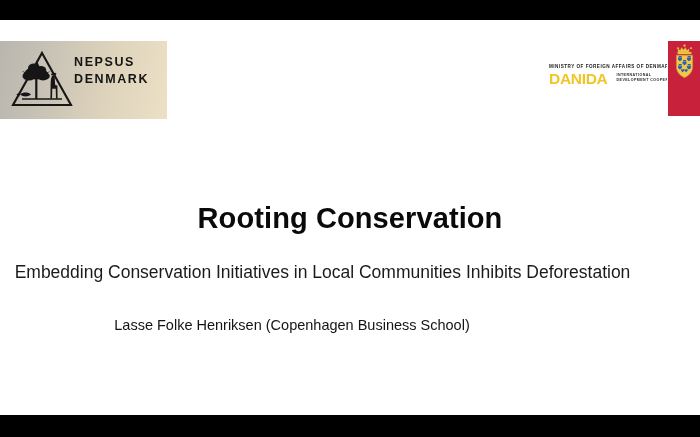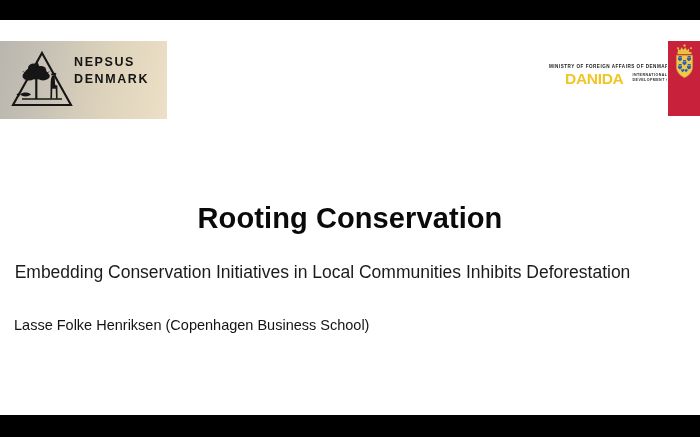--- a/index.html
+++ b/index.html
@@ -86,21 +86,20 @@
     font-weight: bold;
     letter-spacing: 0.5px;
     color: #1b1b1b;
     white-space: nowrap;
     margin-bottom: 1.5px;
     transform-origin: left top;
   }
   .danida-row {
     display: flex;
     align-items: flex-start;
-    margin-left: 16px;
   }
   .danida-word {
     font-size: 15.5px;
     font-weight: bold;
     letter-spacing: -0.3px;
     color: #f2c527;
     line-height: 15px;
   }
   .danida-rule {
     width: 1px;
@@ -155,24 +154,24 @@
     top: 242px;
     width: 645px;
     text-align: center;
     font-size: 17.5px;
     font-weight: normal;
     color: #1a1a1a;
   }
 
   .authors {
     position: absolute;
-    left: 14px;
+    left: 8px;
     top: 293px;
     width: 568px;
-    text-align: left;
+    text-align: center;
   }
   .author-line {
     font-size: 14.5px;
     color: #141414;
     line-height: 24px;
   }
 </style>
 </head>
 <body>
 

